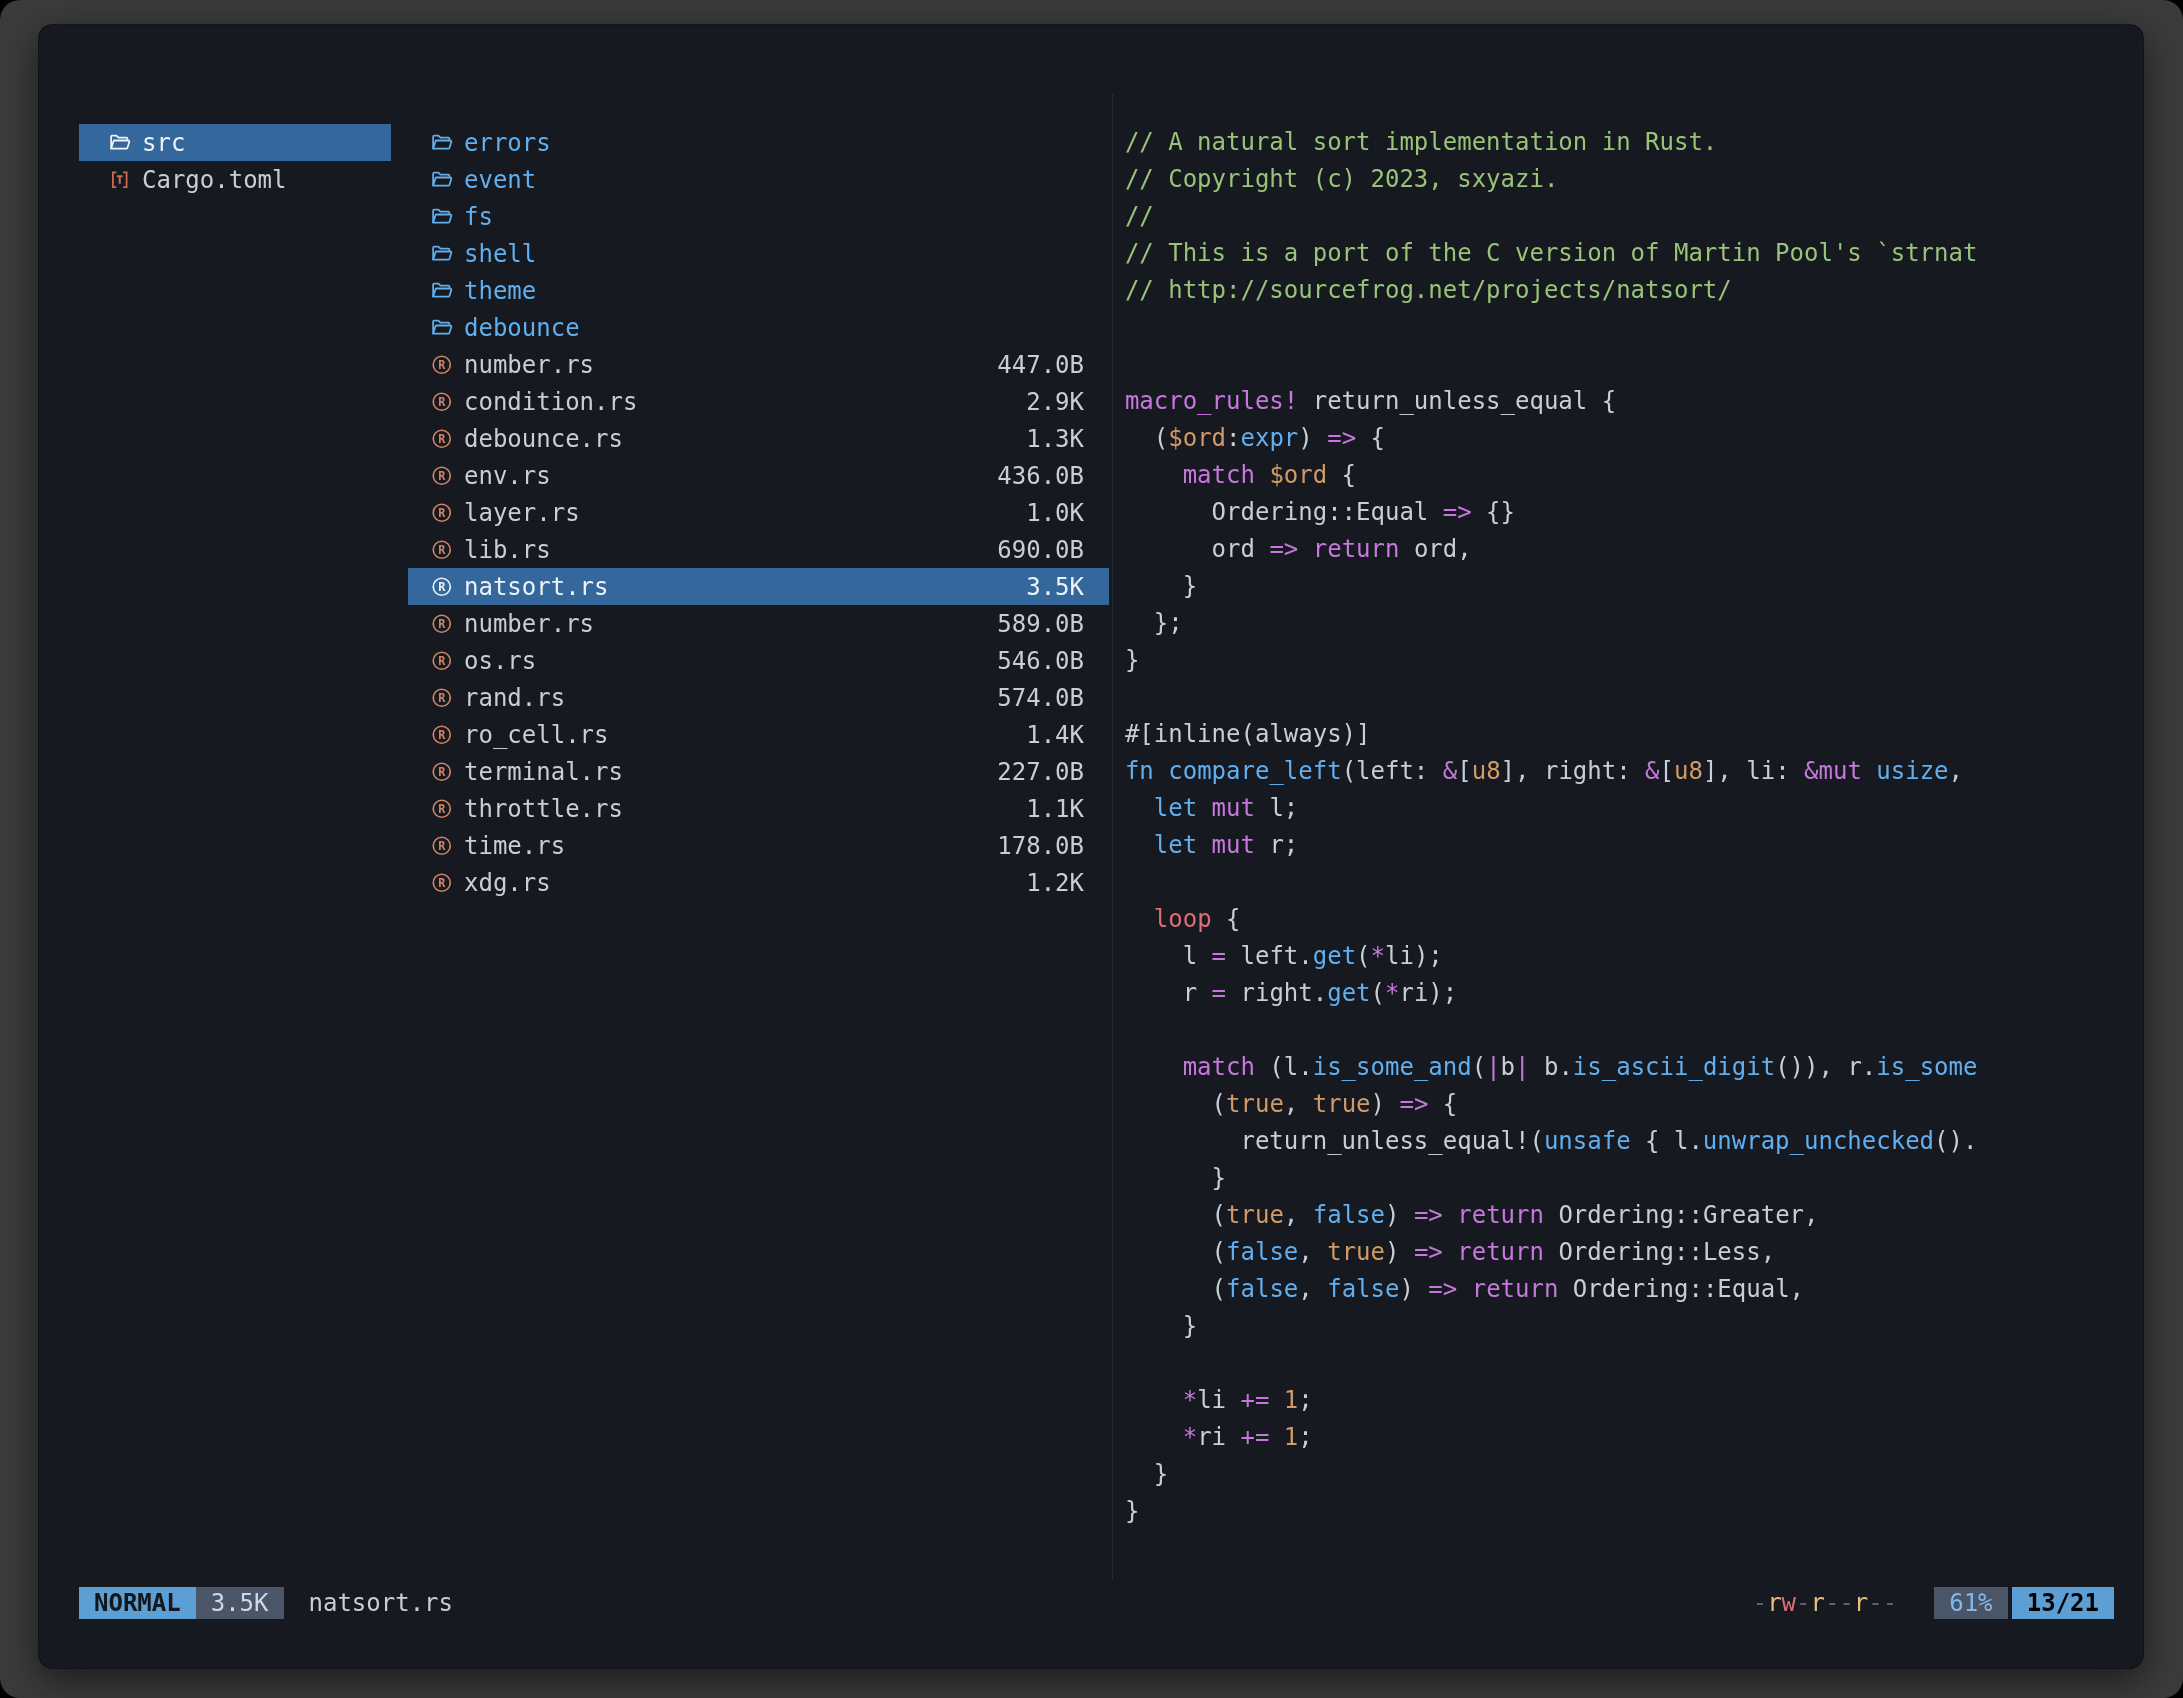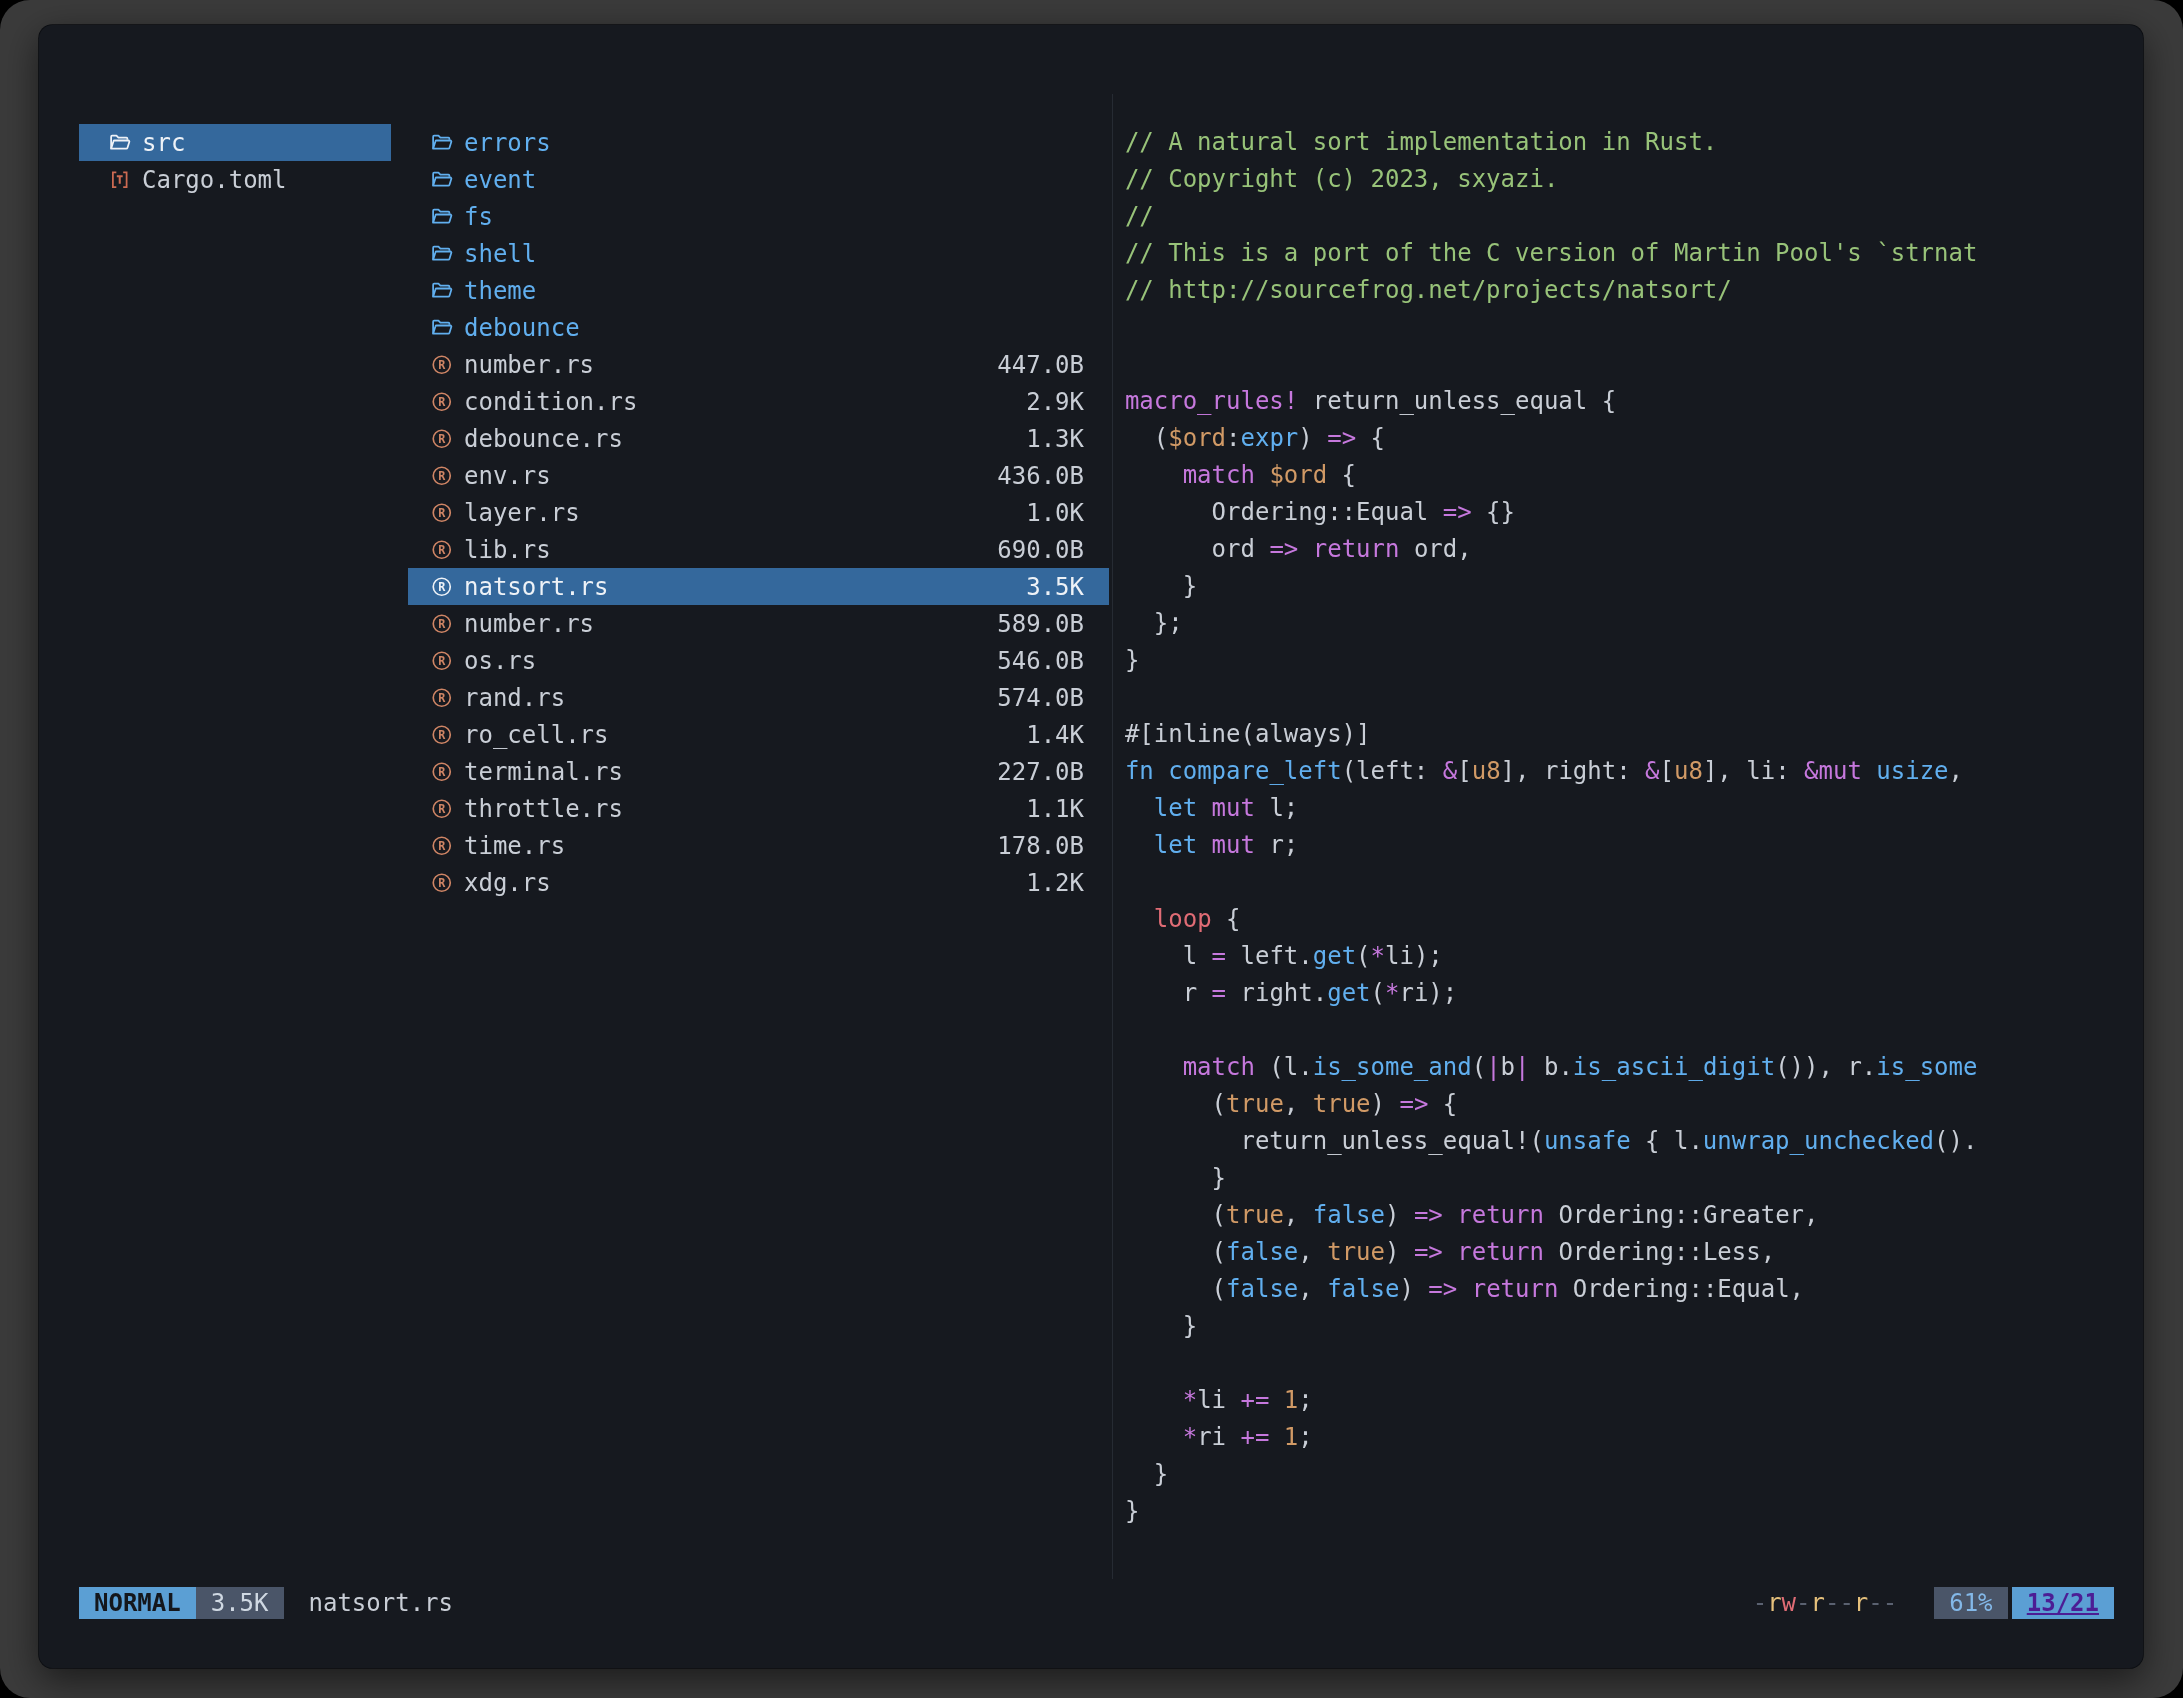--- a/index.html
+++ b/index.html
@@ -1,18 +1,18 @@
 <!DOCTYPE html>
 <html style="font-size:13.4px"><head>
 <meta charset="utf-8">
 <style>
   * { margin:0; padding:0; box-sizing:border-box; }
   html,body { width:2183px; height:1698px; overflow:hidden; }
   body { background:#000; font-family:"DejaVu Sans Mono", monospace; }
-  .desktop { position:absolute; inset:0; background:#3b3b3b; border-radius:30px; }
+  .desktop { position:absolute; inset:0; background:#3b3b3b; border-radius:20px; }
 
   .window {
     position:absolute; left:39px; top:25px; width:2104px; height:1643px;
     background:#16191f; border-radius:13.4px;
     box-shadow: 0 0 0 0.8px #0b0d11, 0 11.7px 37px rgba(0,0,0,.55);
     overflow:hidden; display:flex; flex-direction:column;
     color:#c9ced6; font-size:24px;
   }
 
   .panes { flex:1; display:flex; padding:99px 28.5px 8.4px 40px; overflow:hidden; }
@@ -50,21 +50,21 @@
   .chip { height:32px; line-height:32px; padding:0 15px; flex:none;text-align:right; }
   .chip-mode { background:#5b9fd4; color:#14171c; font-weight:bold; }
   .chip-size { background:#4a5568; color:#cfd8e2; }
   .filename { margin-left:25px; color:#c9ced6; }
   .status-right { margin-left:auto; display:flex; align-items:center; }
   .perm { margin-right:37px; white-space:pre; }
   .p-dim { color:#5a6170; }
   .p-r { color:#e5c07b; }
   .p-w { color:#e06c75; }
   .chip-percent { background:#4a5568; color:#83b8e8; }
-  .chip-pos { background:#5b9fd4; color:#4c1d95; font-weight:bold; margin-left:4.2px;text-decoration:underline; }
+  .chip-pos { background:#5b9fd4; color:#000000; font-weight:bold; margin-left:4.2px; }
 </style>
 </head>
 <body>
 
 <div class="desktop">
   <div class="window">
     <div class="panes">
       <div class="pane pane-parent" id="parent-pane">
           <div class="row selected is-dir"><span class="icon icon-folder"><svg viewBox="0 0 24 24" fill="none" stroke="currentColor" stroke-width="1.8" stroke-linejoin="round">
                 <path d="M3.2 18V5.8c0-.6.4-1 1-1h4.4l2 2h8.2c.6 0 1 .4 1 1V9"></path>

